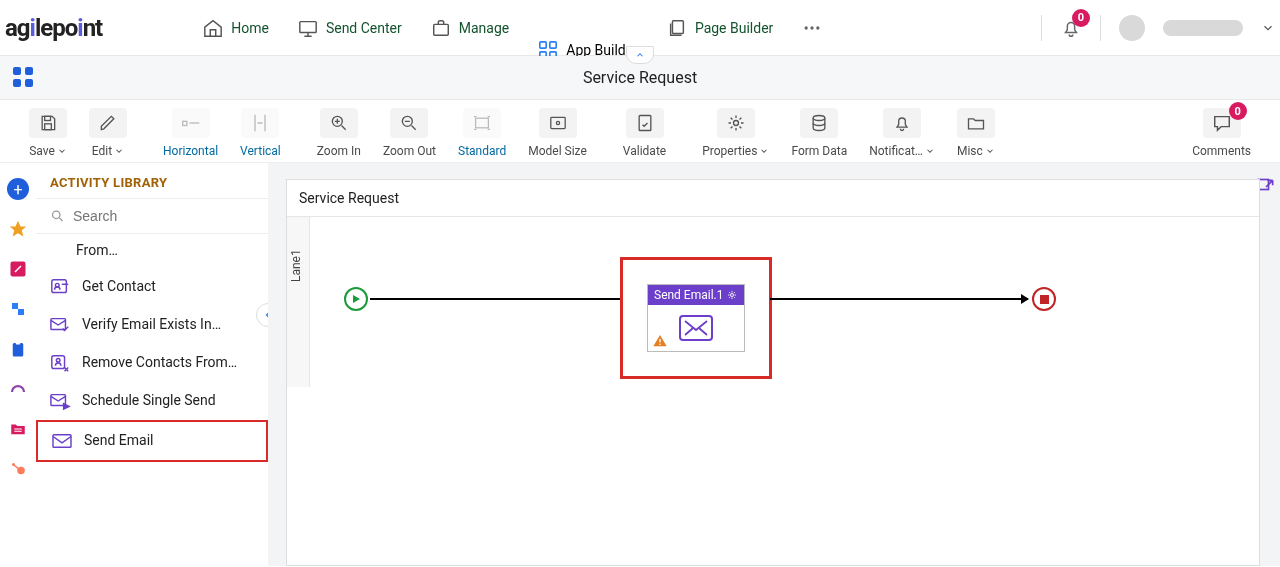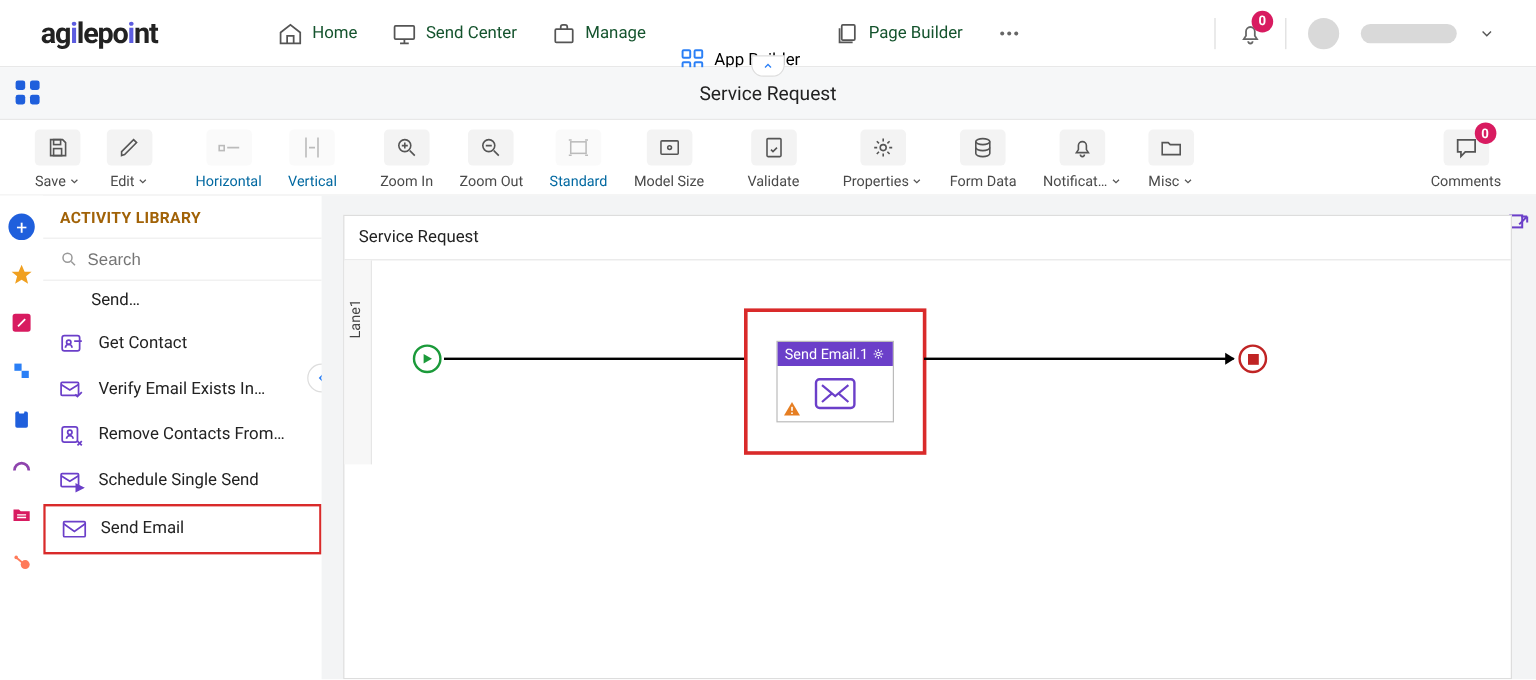--- a/index.html
+++ b/index.html
@@ -1,19 +1,19 @@
 <!DOCTYPE html>
 <html><head>
 <meta charset="utf-8">
 <style>
   * { box-sizing: border-box; margin: 0; padding: 0; }
   body { font-family: -apple-system, BlinkMacSystemFont, "Segoe UI", Roboto, sans-serif; font-size: 13px; color: #333; background: #fff; width: 1280px; height: 567px; overflow: hidden; position: relative; }
 
   
-  .topnav { display: flex; align-items: center; height: 56px; padding: 0 34px; border-bottom: 1px solid #e8e8e8; }
+  .topnav { display: flex; align-items: center; height: 56px; padding: 0 5px; border-bottom: 1px solid #e8e8e8; }
   .logo { font-size: 24px; font-weight: 700; color: #222; letter-spacing: -1px; margin-right: 100px; }
   .logo .i-dot { color: #5c5ce0; }
   .topnav-items { display: flex; align-items: center; gap: 28px; }
   .topnav-item { display: flex; align-items: center; gap: 7px; color: #14532d; font-size: 14px; cursor: pointer; }
   .topnav-item.active { color: #000000; margin-top: 44px; }
   .topnav-icon { width: 22px; height: 20px; display: flex; align-items: center; justify-content: center; }
   .topnav-right { margin-left: auto; display: flex; align-items: center; gap: 18px; }
   .divider-v { width: 1px; height: 26px; background: #ddd; }
   .bell-wrap { position: relative; }
   .badge { position: absolute; top: -8px; right: -8px; background: #d81b60; color: #fff; border-radius: 10px; min-width: 18px; height: 18px; font-size: 11px; display: flex; align-items: center; justify-content: center; font-weight: 700; }
@@ -414,21 +414,21 @@
     <div class="library-head">ACTIVITY LIBRARY</div>
     <div class="search-row">
       <svg width="18" height="18" viewBox="0 0 24 24" fill="none" stroke="#999" stroke-width="2">
           <circle cx="10" cy="10" r="6"></circle>
           <path d="M15 15 L20 20"></path>
         </svg>
       <input type="text" placeholder="Search" style="">
     </div>
     <div class="lib-list">
       <div class="lib-item" style="padding-left:40px;">
-        <div class="lib-text">Send…</div>
+        <div class="lib-text">From…</div>
       </div>
       <div class="lib-item">
         <div class="lib-icon">
             <svg width="22" height="20" viewBox="0 0 24 22" fill="none" stroke="#6b3fc9" stroke-width="1.6">
               <rect x="3" y="3" width="16" height="14" rx="2"></rect>
               <path d="M21 8 L14 8"></path>
               <circle cx="9" cy="9" r="2"></circle>
               <path d="M6 14 a3 3 0 0 1 6 0"></path>
             </svg>
           </div>

